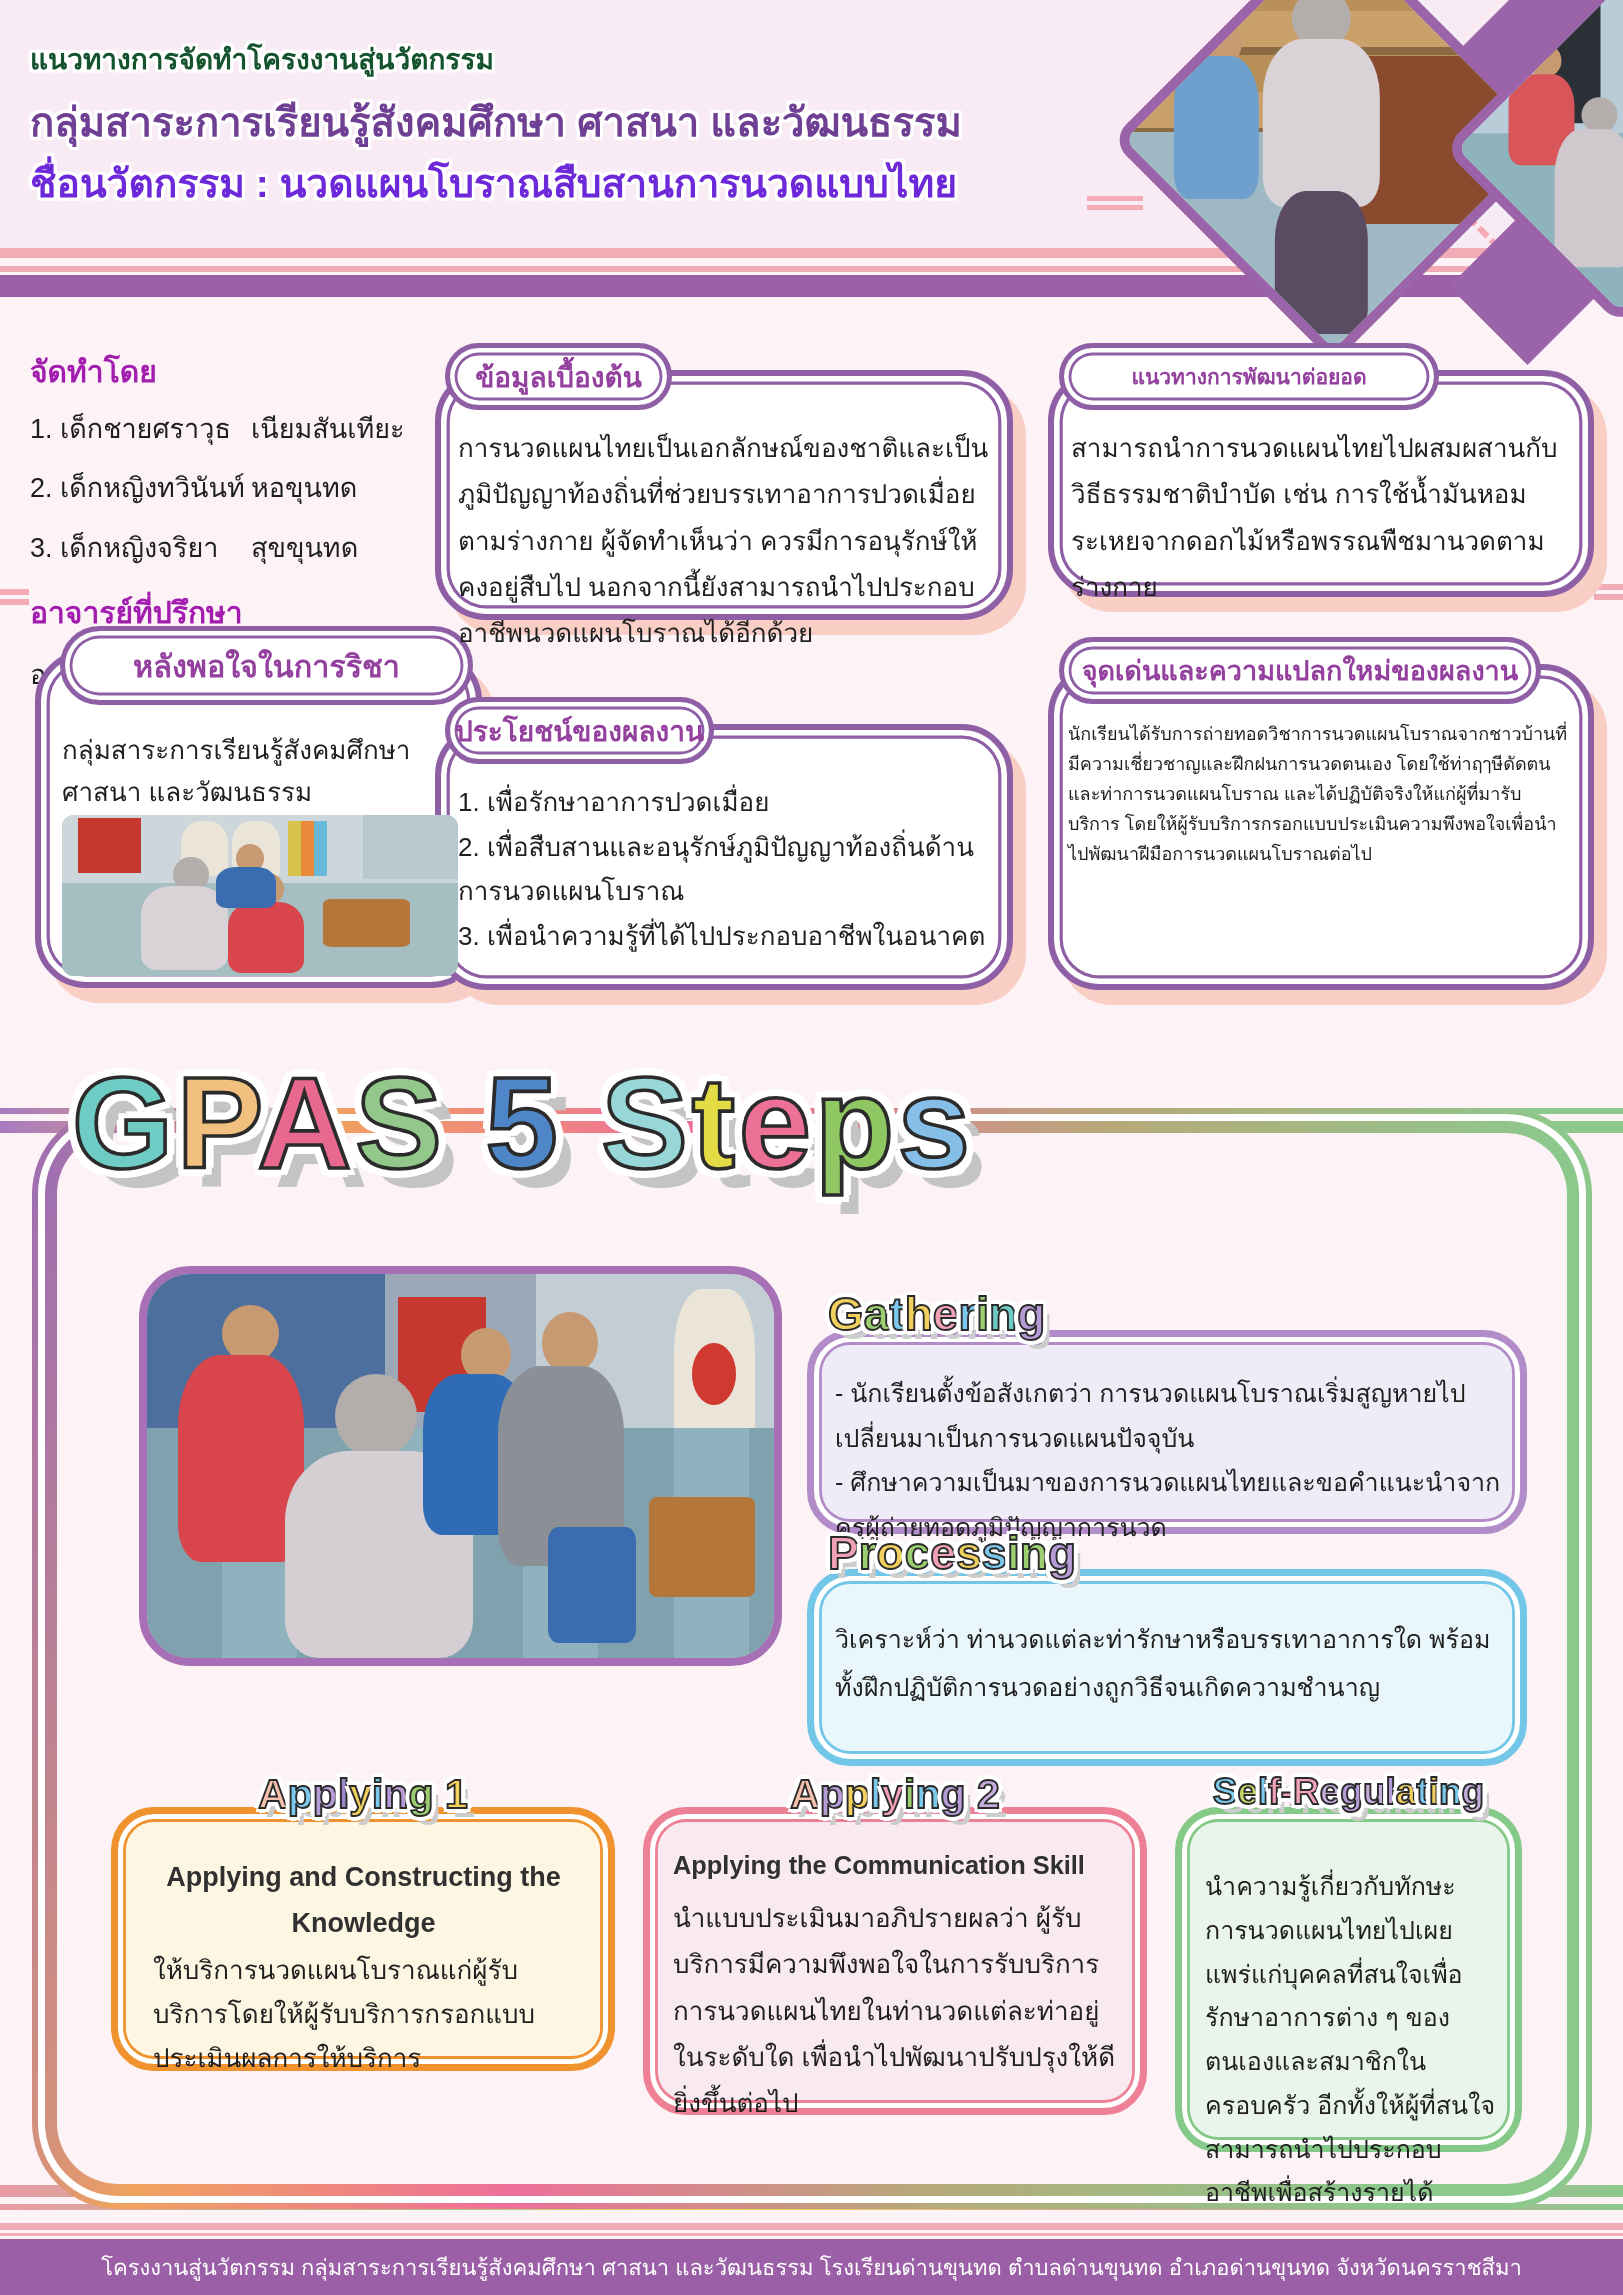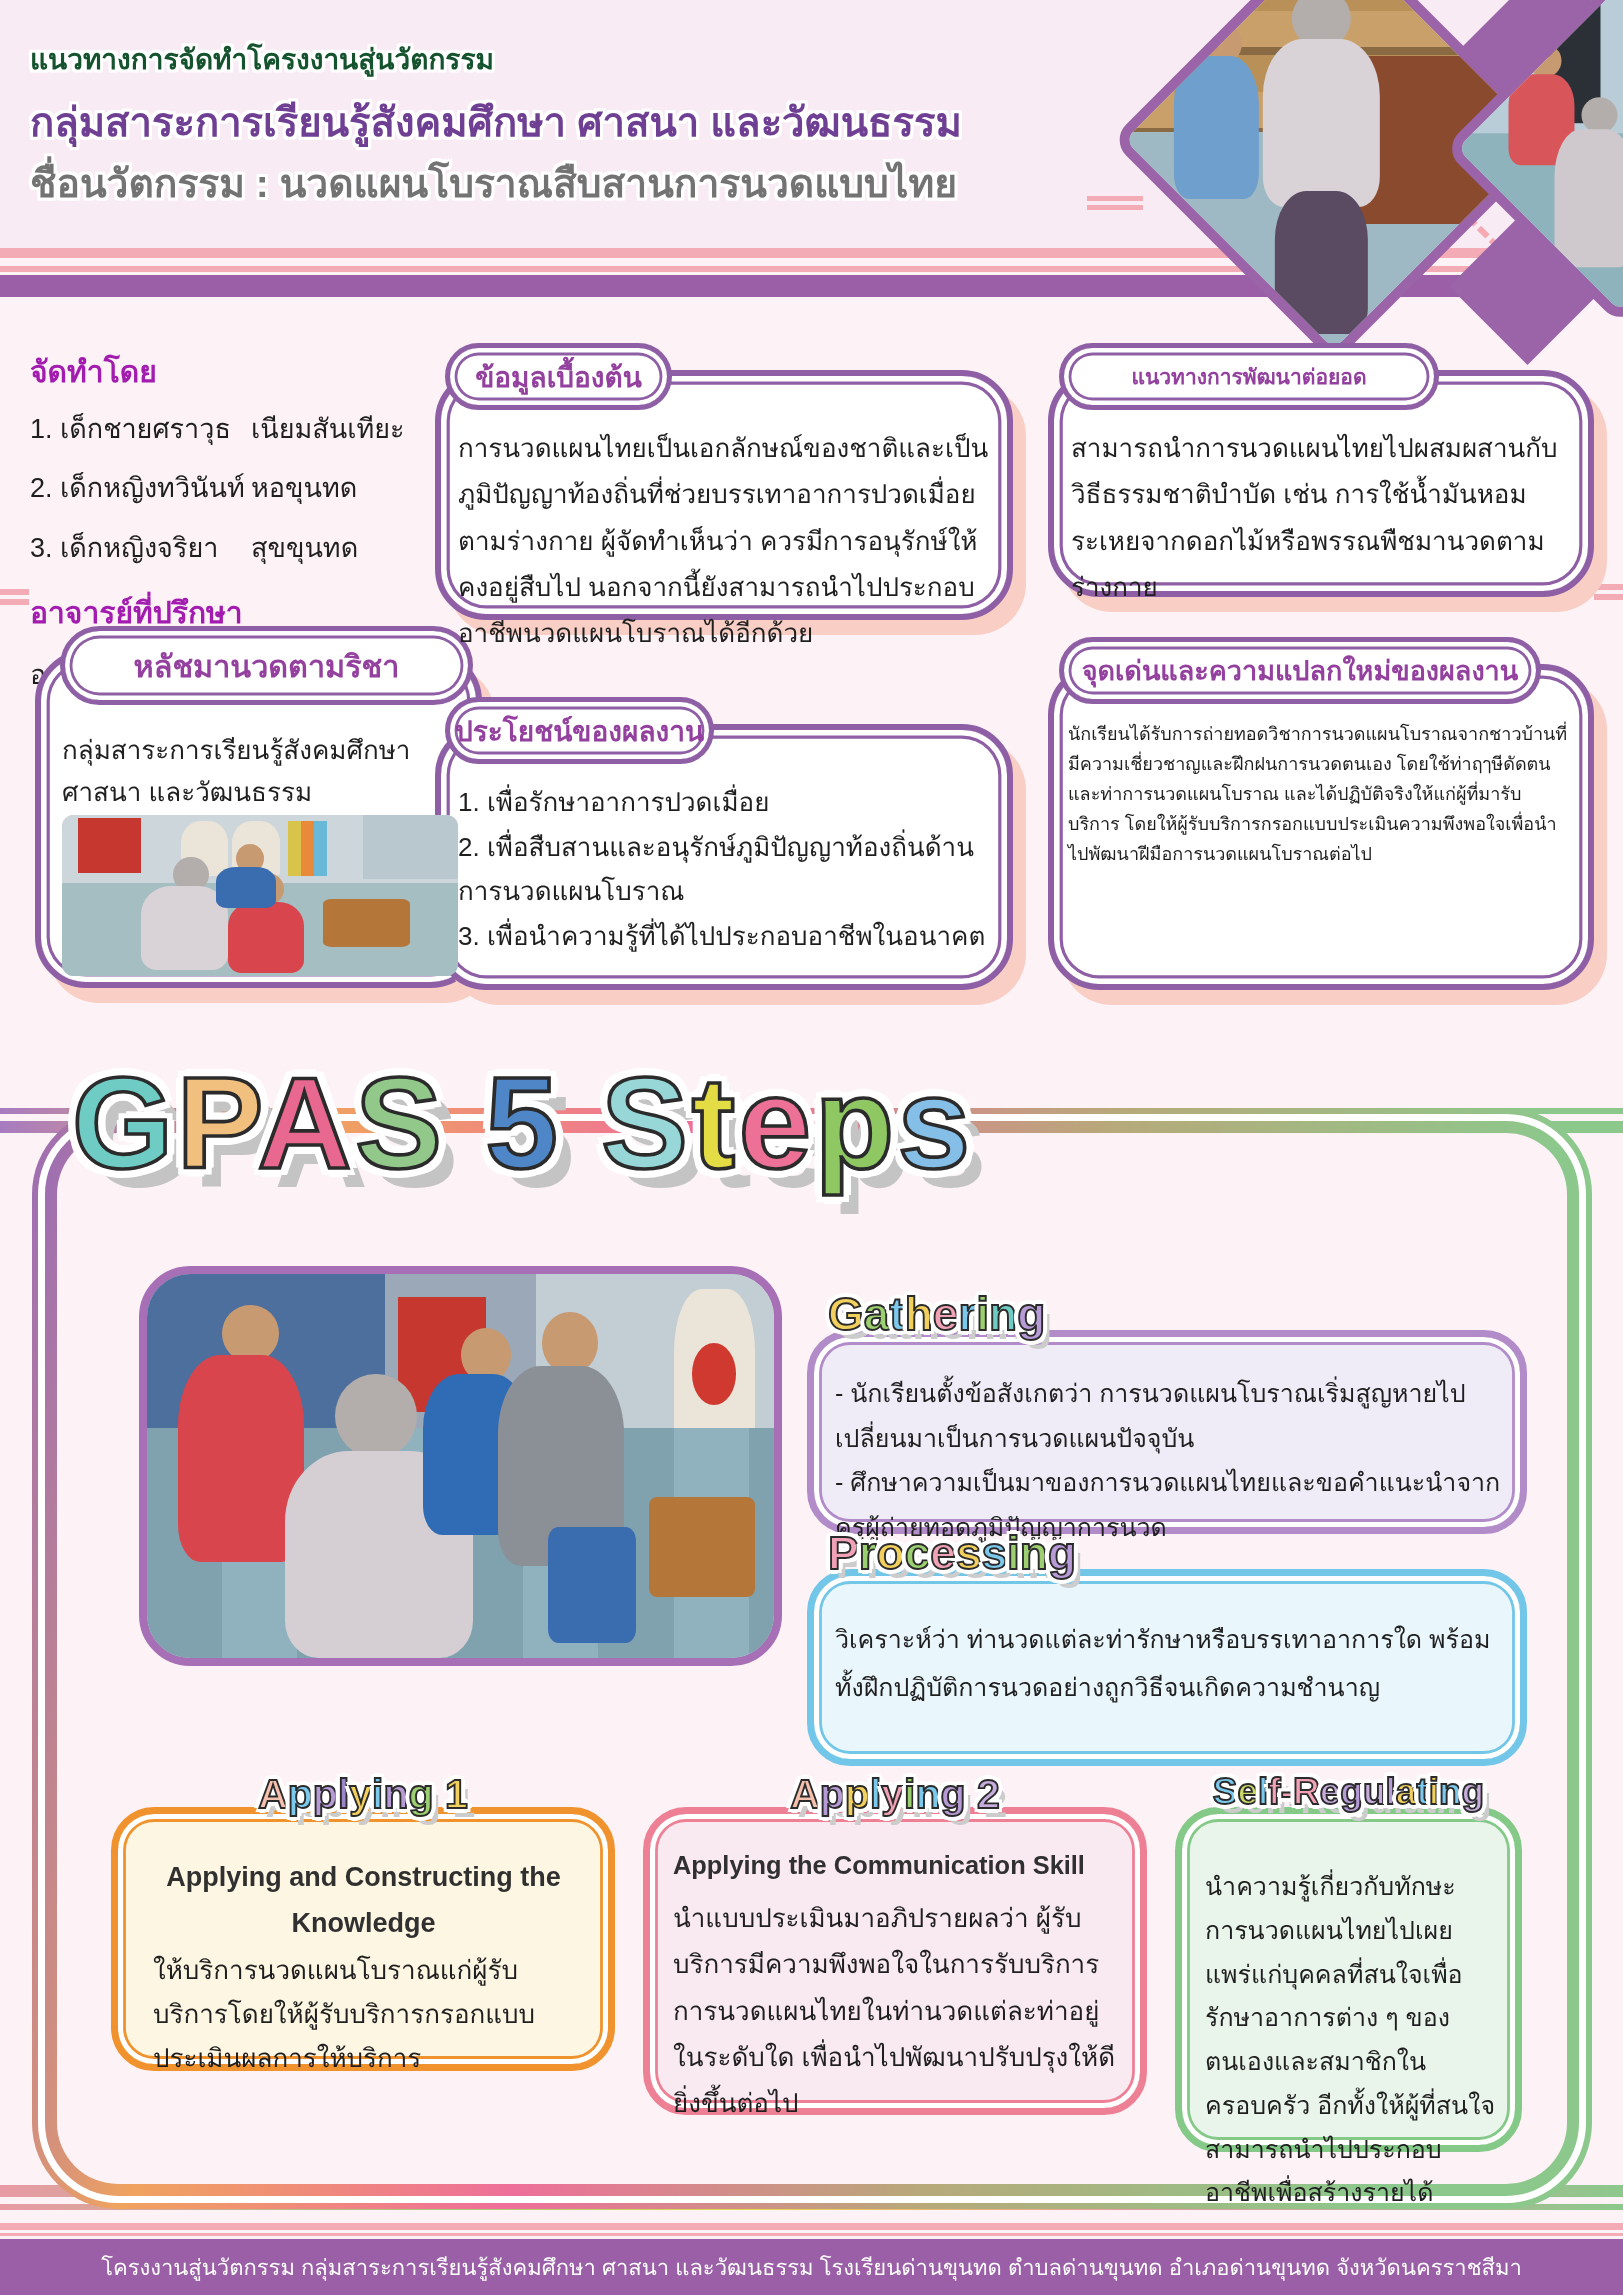--- a/index.html
+++ b/index.html
@@ -13,21 +13,21 @@
 
   
   .header-band{position:absolute;left:0;top:0;width:1623px;height:248px;background:#f8ebf3;}
   .htitle{
     position:absolute;left:30px;font-weight:bold;line-height:1.1;white-space:nowrap;
     text-shadow:-2.8px -2.8px 0 #fff,2.8px -2.8px 0 #fff,-2.8px 2.8px 0 #fff,2.8px 2.8px 0 #fff,
                  0 -3.2px 0 #fff,0 3.2px 0 #fff,-3.2px 0 0 #fff,3.2px 0 0 #fff;
   }
   .htitle1{top:45px;font-size:28px;color:#14532d;}
   .htitle2{top:100px;font-size:40px;color:#6e3f93;}
-  .htitle3{top:163px;font-size:39px;color:#737373;}
+  .htitle3{top:163px;font-size:39px;color:#6d28d9;}
 
   .stripe{position:absolute;left:0;width:1623px;}
   .stripe.pink{background:#f3abb6;}
   .sA{top:248px;height:10.2px;}
   .sB{top:266px;height:5.6px;}
   .purple-band{position:absolute;left:0;top:275px;width:1623px;height:22px;background:#9a5fa6;}
 
   
   .pdia{position:absolute;background:#9b63a8;transform:rotate(45deg);z-index:1;}
   .dia{position:absolute;transform:rotate(45deg);overflow:hidden;border:10.2px solid #9b63a8;border-radius:22px;z-index:2;background:#cfd8de;}
@@ -183,21 +183,21 @@
   <div class="mc2">สุขขุนทด</div>
 </div>
 <div class="colhead" style="top:589px;">อาจารย์ที่ปรึกษา</div>
 <div class="mrow" style="top:653px;">
   <div class="mc1">อาจารย์อาคเนย์</div>
   <div class="mc2">เชื้ออิ่ม</div>
 </div>
 
 <div class="wbox" style="left:35px;top:650px;width:447px;height:338px;"></div>
 <div class="pill" style="left:60px;top:626px;width:403px;height:69px;font-size:30.5px;">
-  <span>หลัชมานวดตามริชา</span>
+  <span>หลังพอใจในการริชา</span>
 </div>
 <div class="btxt" style="left:62px;top:730px;width:384px;line-height:1.6;">กลุ่มสาระการเรียนรู้สังคมศึกษา ศาสนา และวัฒนธรรม</div>
 <div class="photo-sm" style="left:62px;top:815px;width:396px;height:161px;">
   <div class="scene">
     <div class="sc" style="left:0;top:0;width:100%;height:42%;background:#cdd6da;"></div>
     <div class="sc" style="left:4%;top:2%;width:16%;height:34%;background:#c6372f;"></div>
     <div class="sc" style="left:30%;top:4%;width:12%;height:34%;background:#eae5d8;border-radius:40% 40% 8% 8%;"></div>
     <div class="sc" style="left:43%;top:4%;width:12%;height:34%;background:#eae5d8;border-radius:40% 40% 8% 8%;"></div>
     <div class="sc" style="left:57%;top:4%;width:10%;height:34%;background:linear-gradient(90deg,#d8c44a 0 34%,#e88a3a 34% 67%,#68b8d8 67% 100%);"></div>
     <div class="sc" style="left:76%;top:0;width:24%;height:40%;background:#b9c8cf;"></div>

